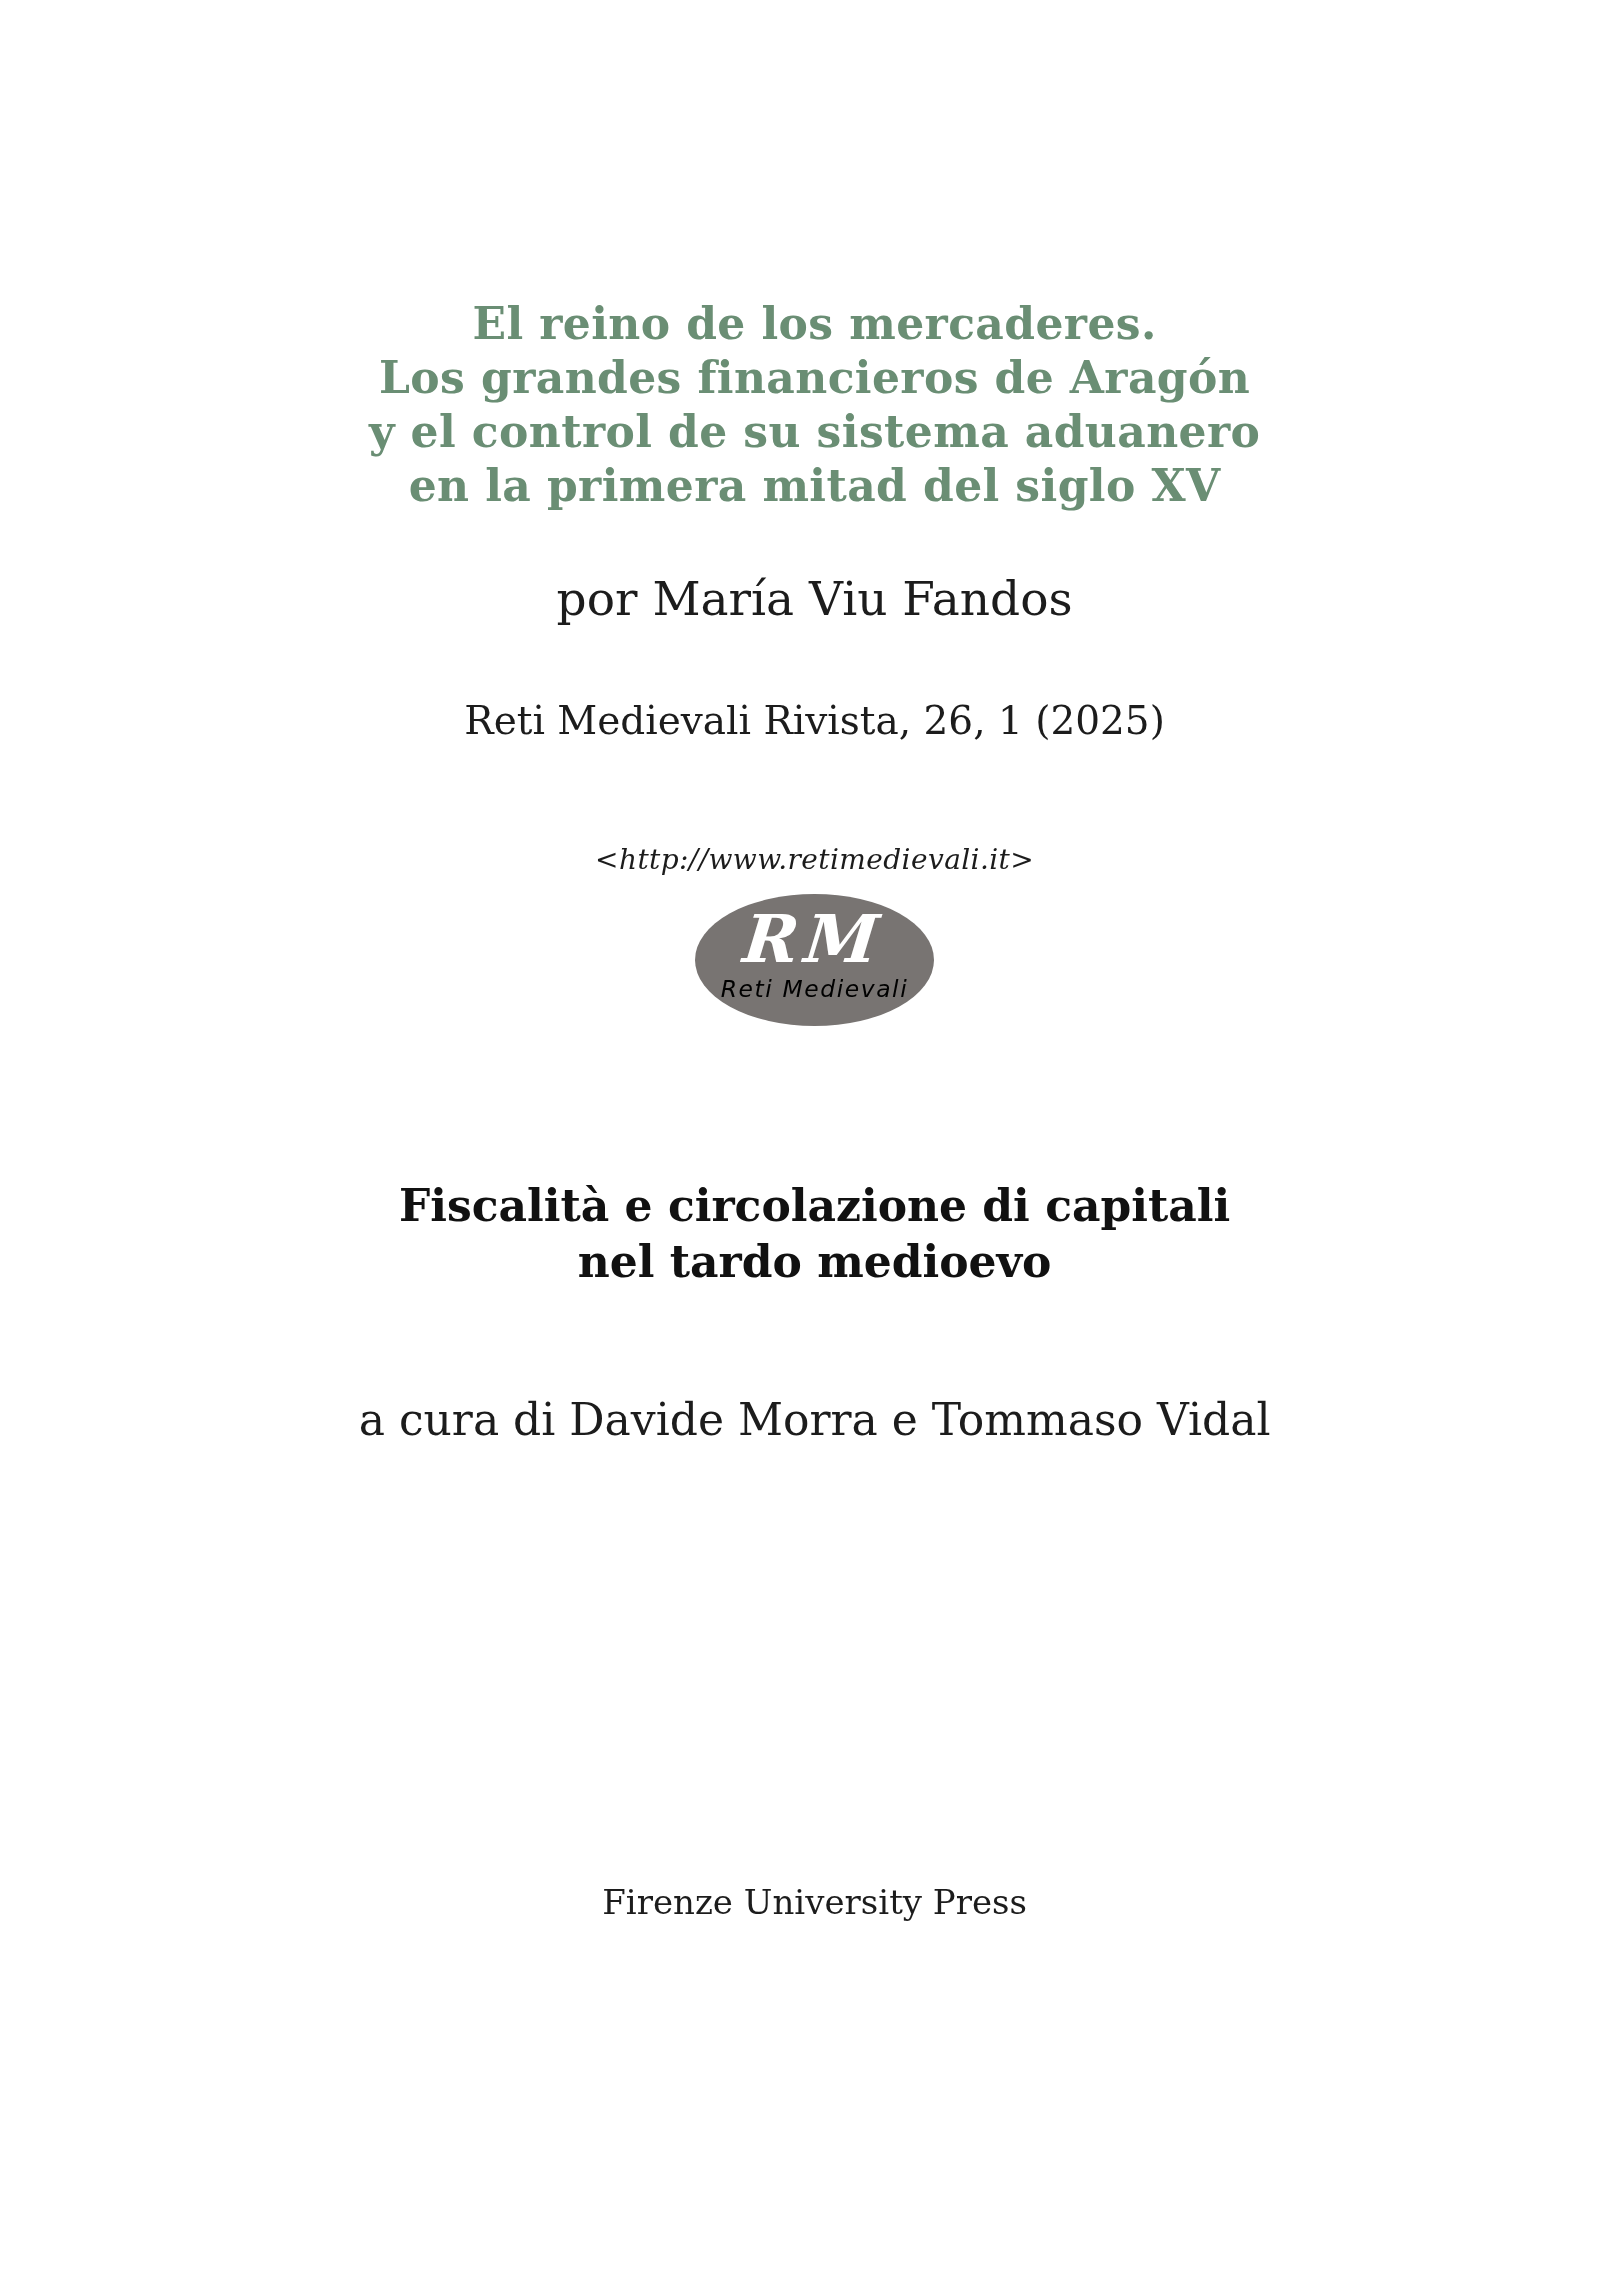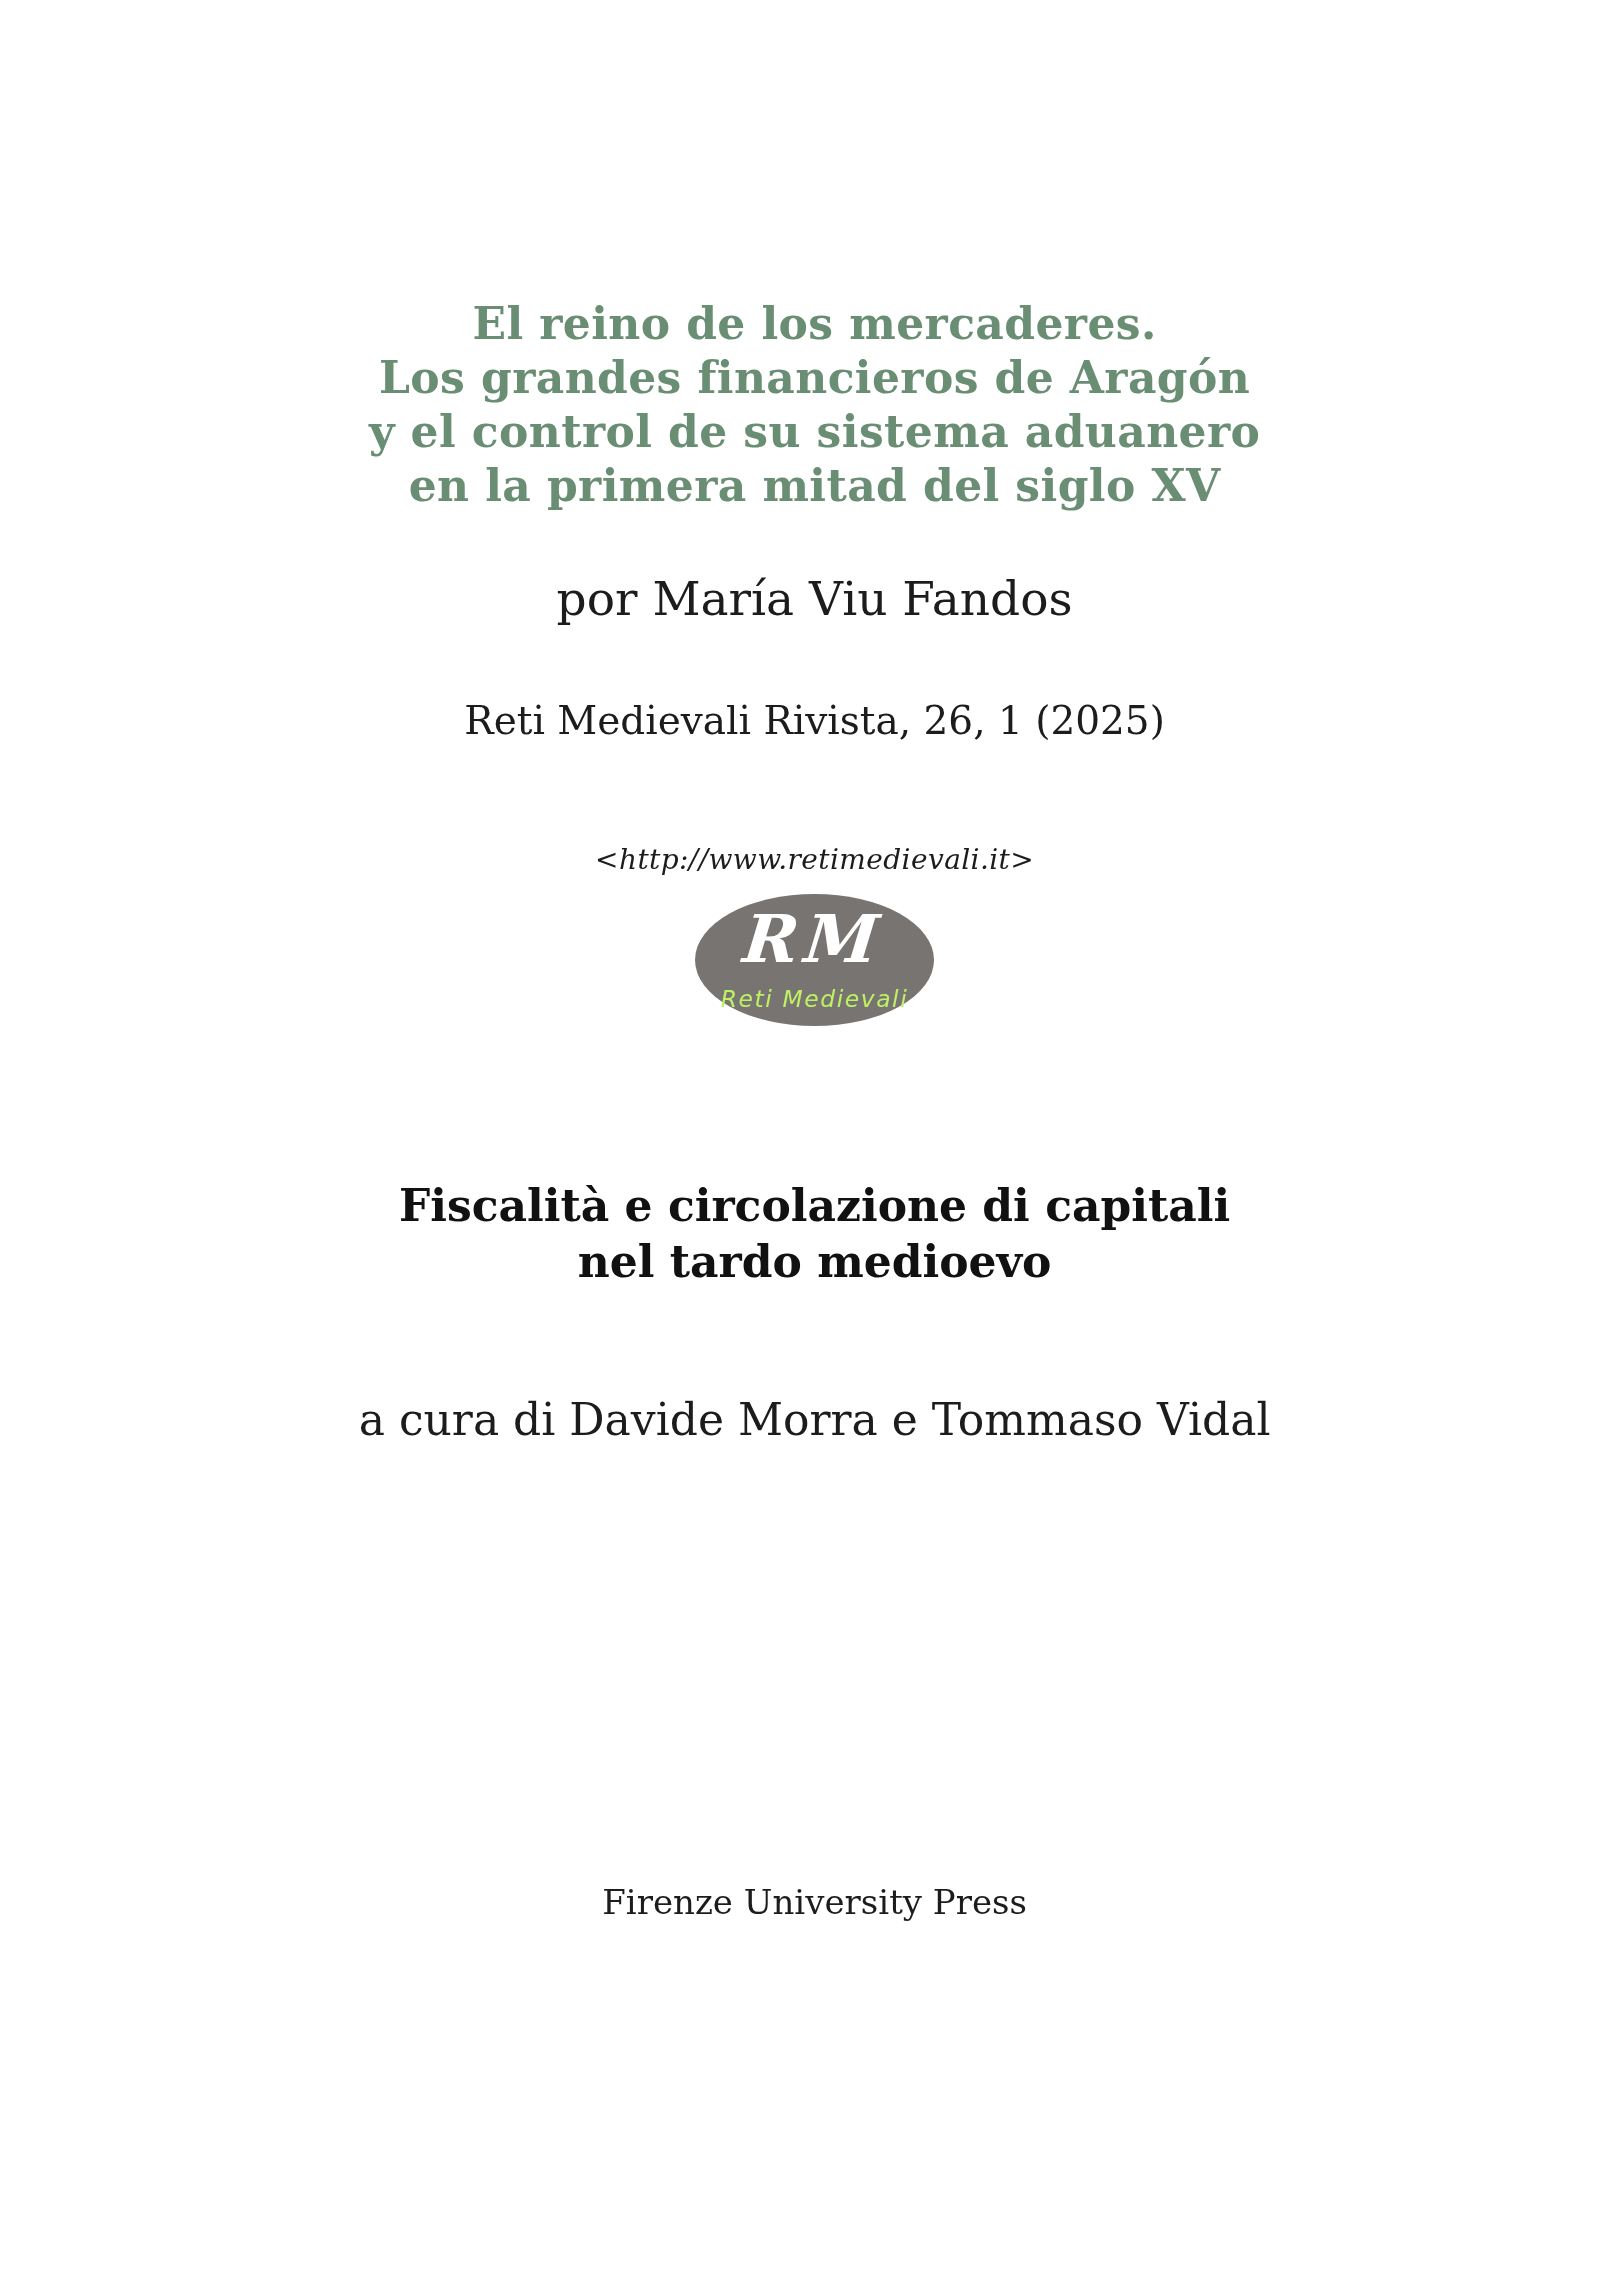--- a/index.html
+++ b/index.html
@@ -68,27 +68,27 @@
     color: #ffffff;
     font-family: "DejaVu Serif", serif;
     font-style: italic;
     font-weight: bold;
     font-size: 66px;
     line-height: 68px;
     letter-spacing: 6.4px;
     transform: skewX(-6deg);
   }
   .logo-wordmark {
-    color: #bef264;
+    color: #000000;
     font-family: "DejaVu Sans", "Liberation Sans", sans-serif;
     font-style: italic;
     font-size: 23.4px;
     line-height: 26px;
     letter-spacing: 1.6px;
-    margin-top: 13px;
+    margin-top: 3px;
   }
   .volume-title {
     top: 1178px;
     font-size: 44px;
     line-height: 56px;
     font-weight: bold;
     color: #111111;
   }
   .editors-line {
     top: 1393px;

